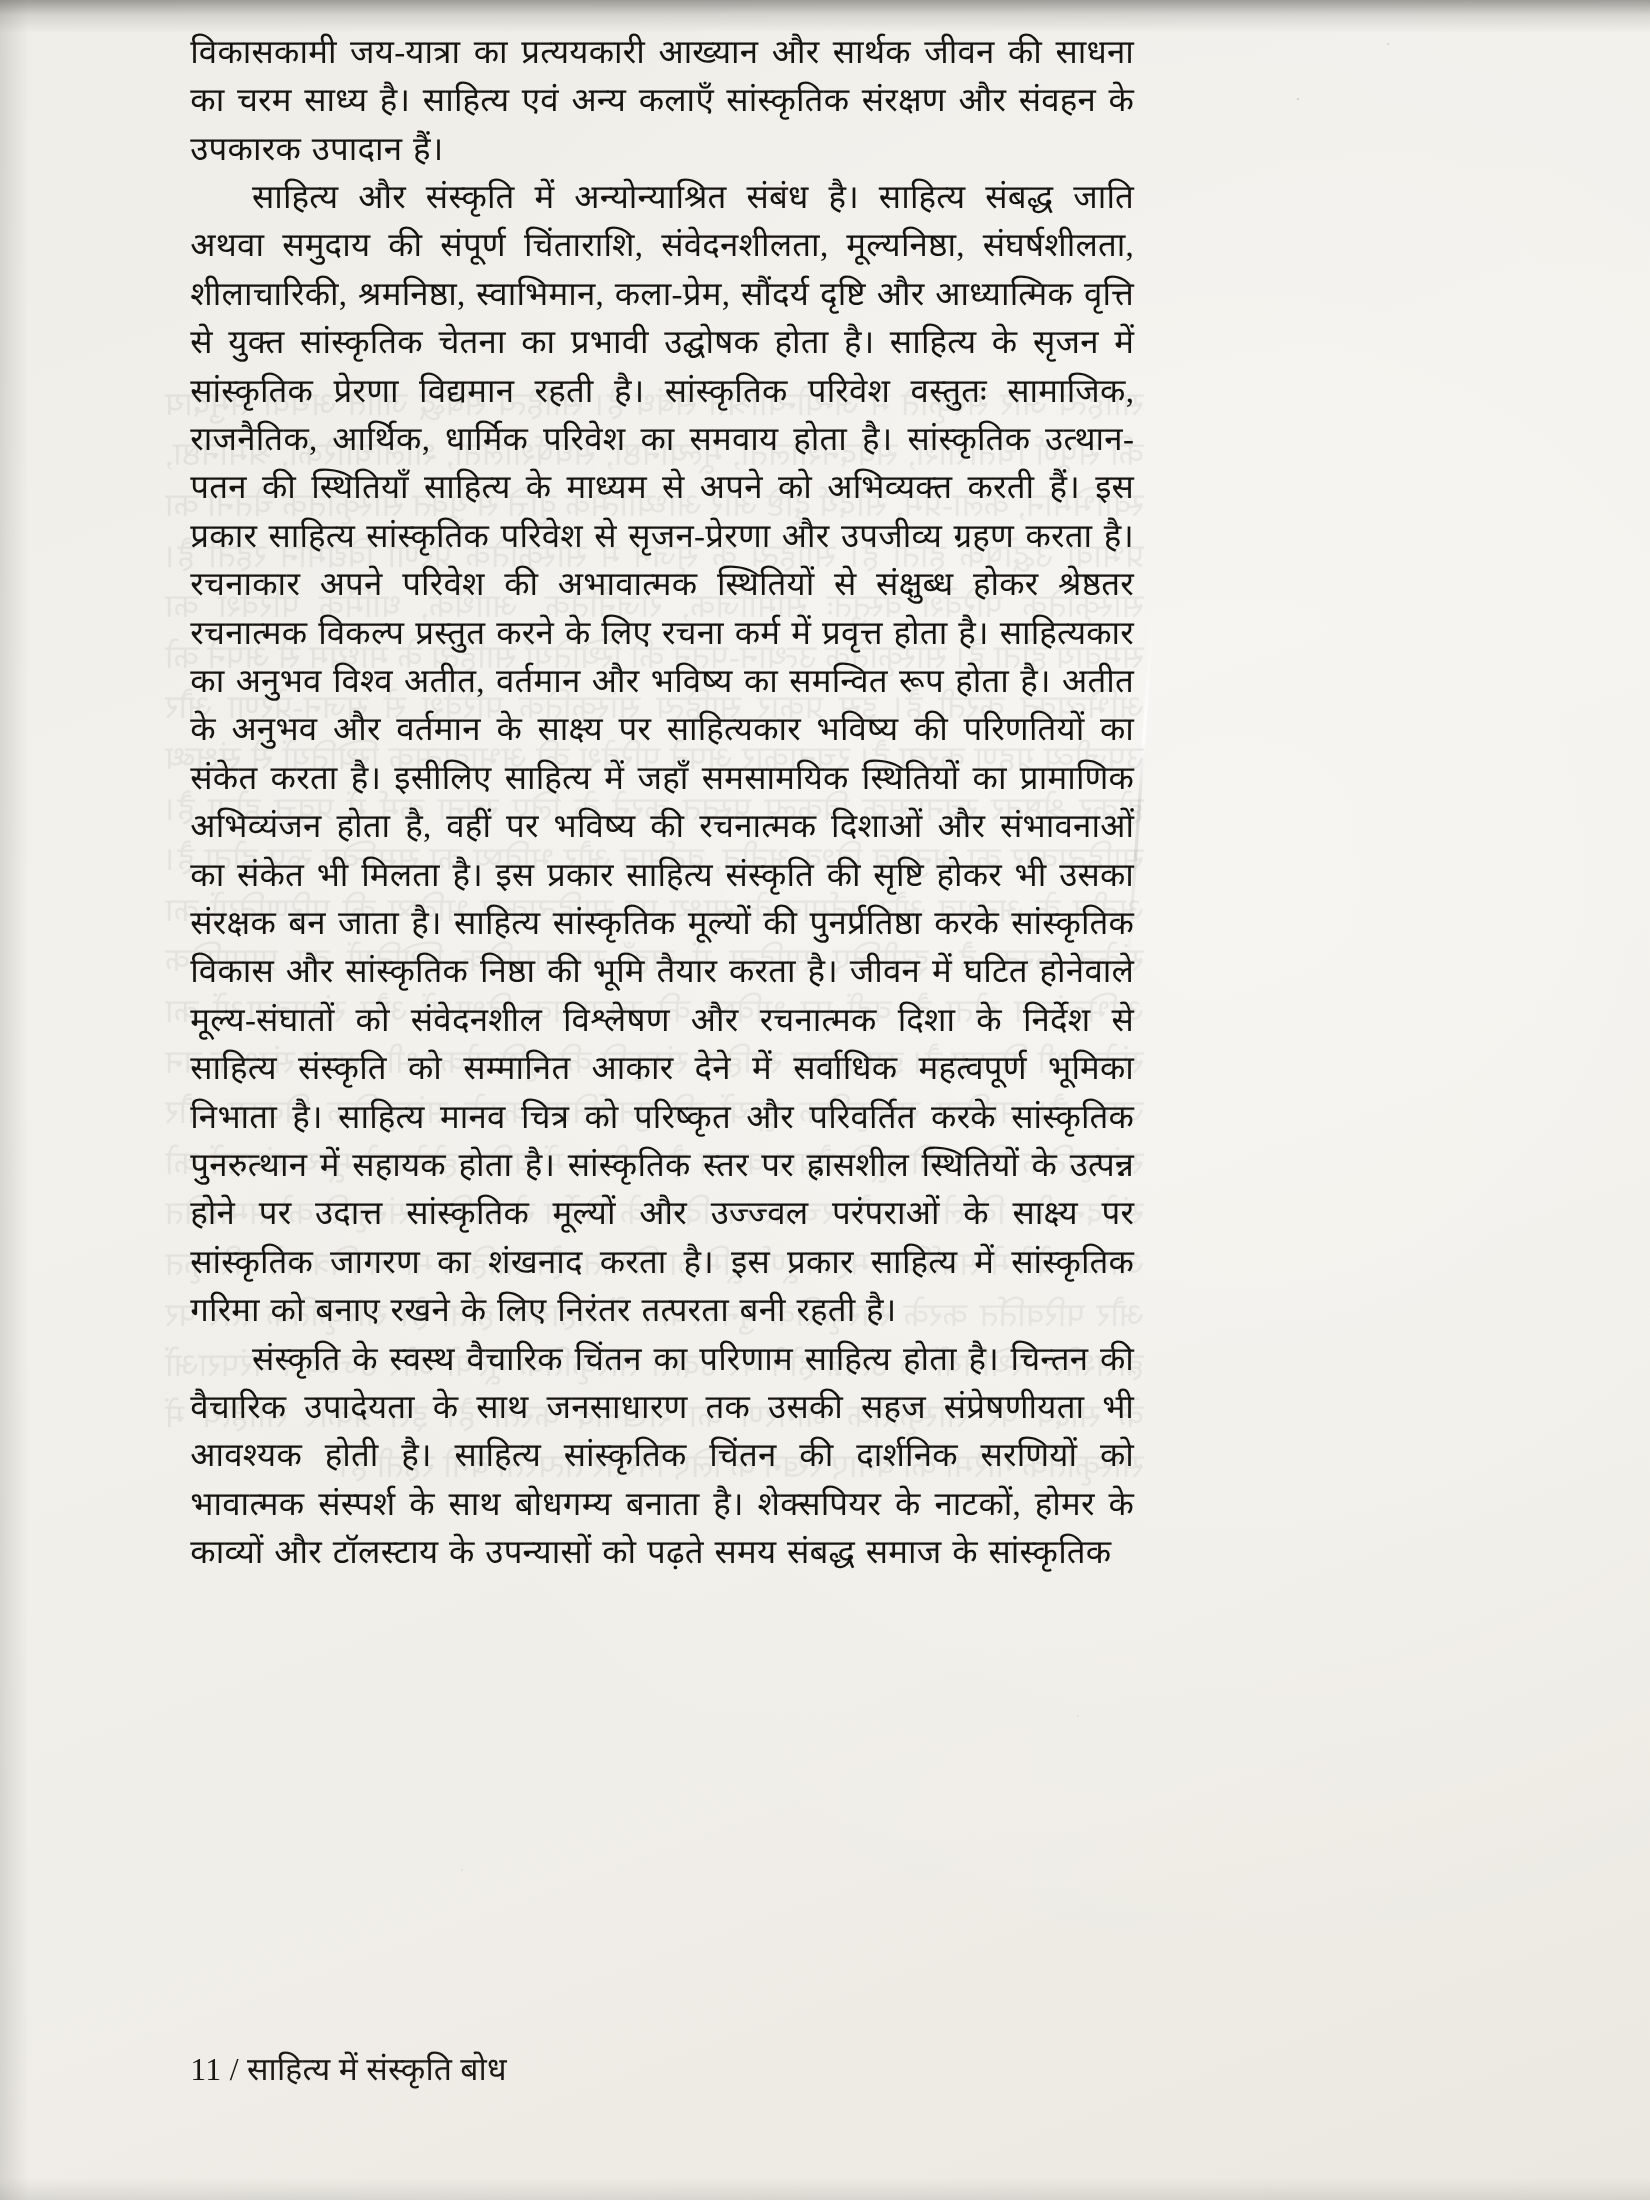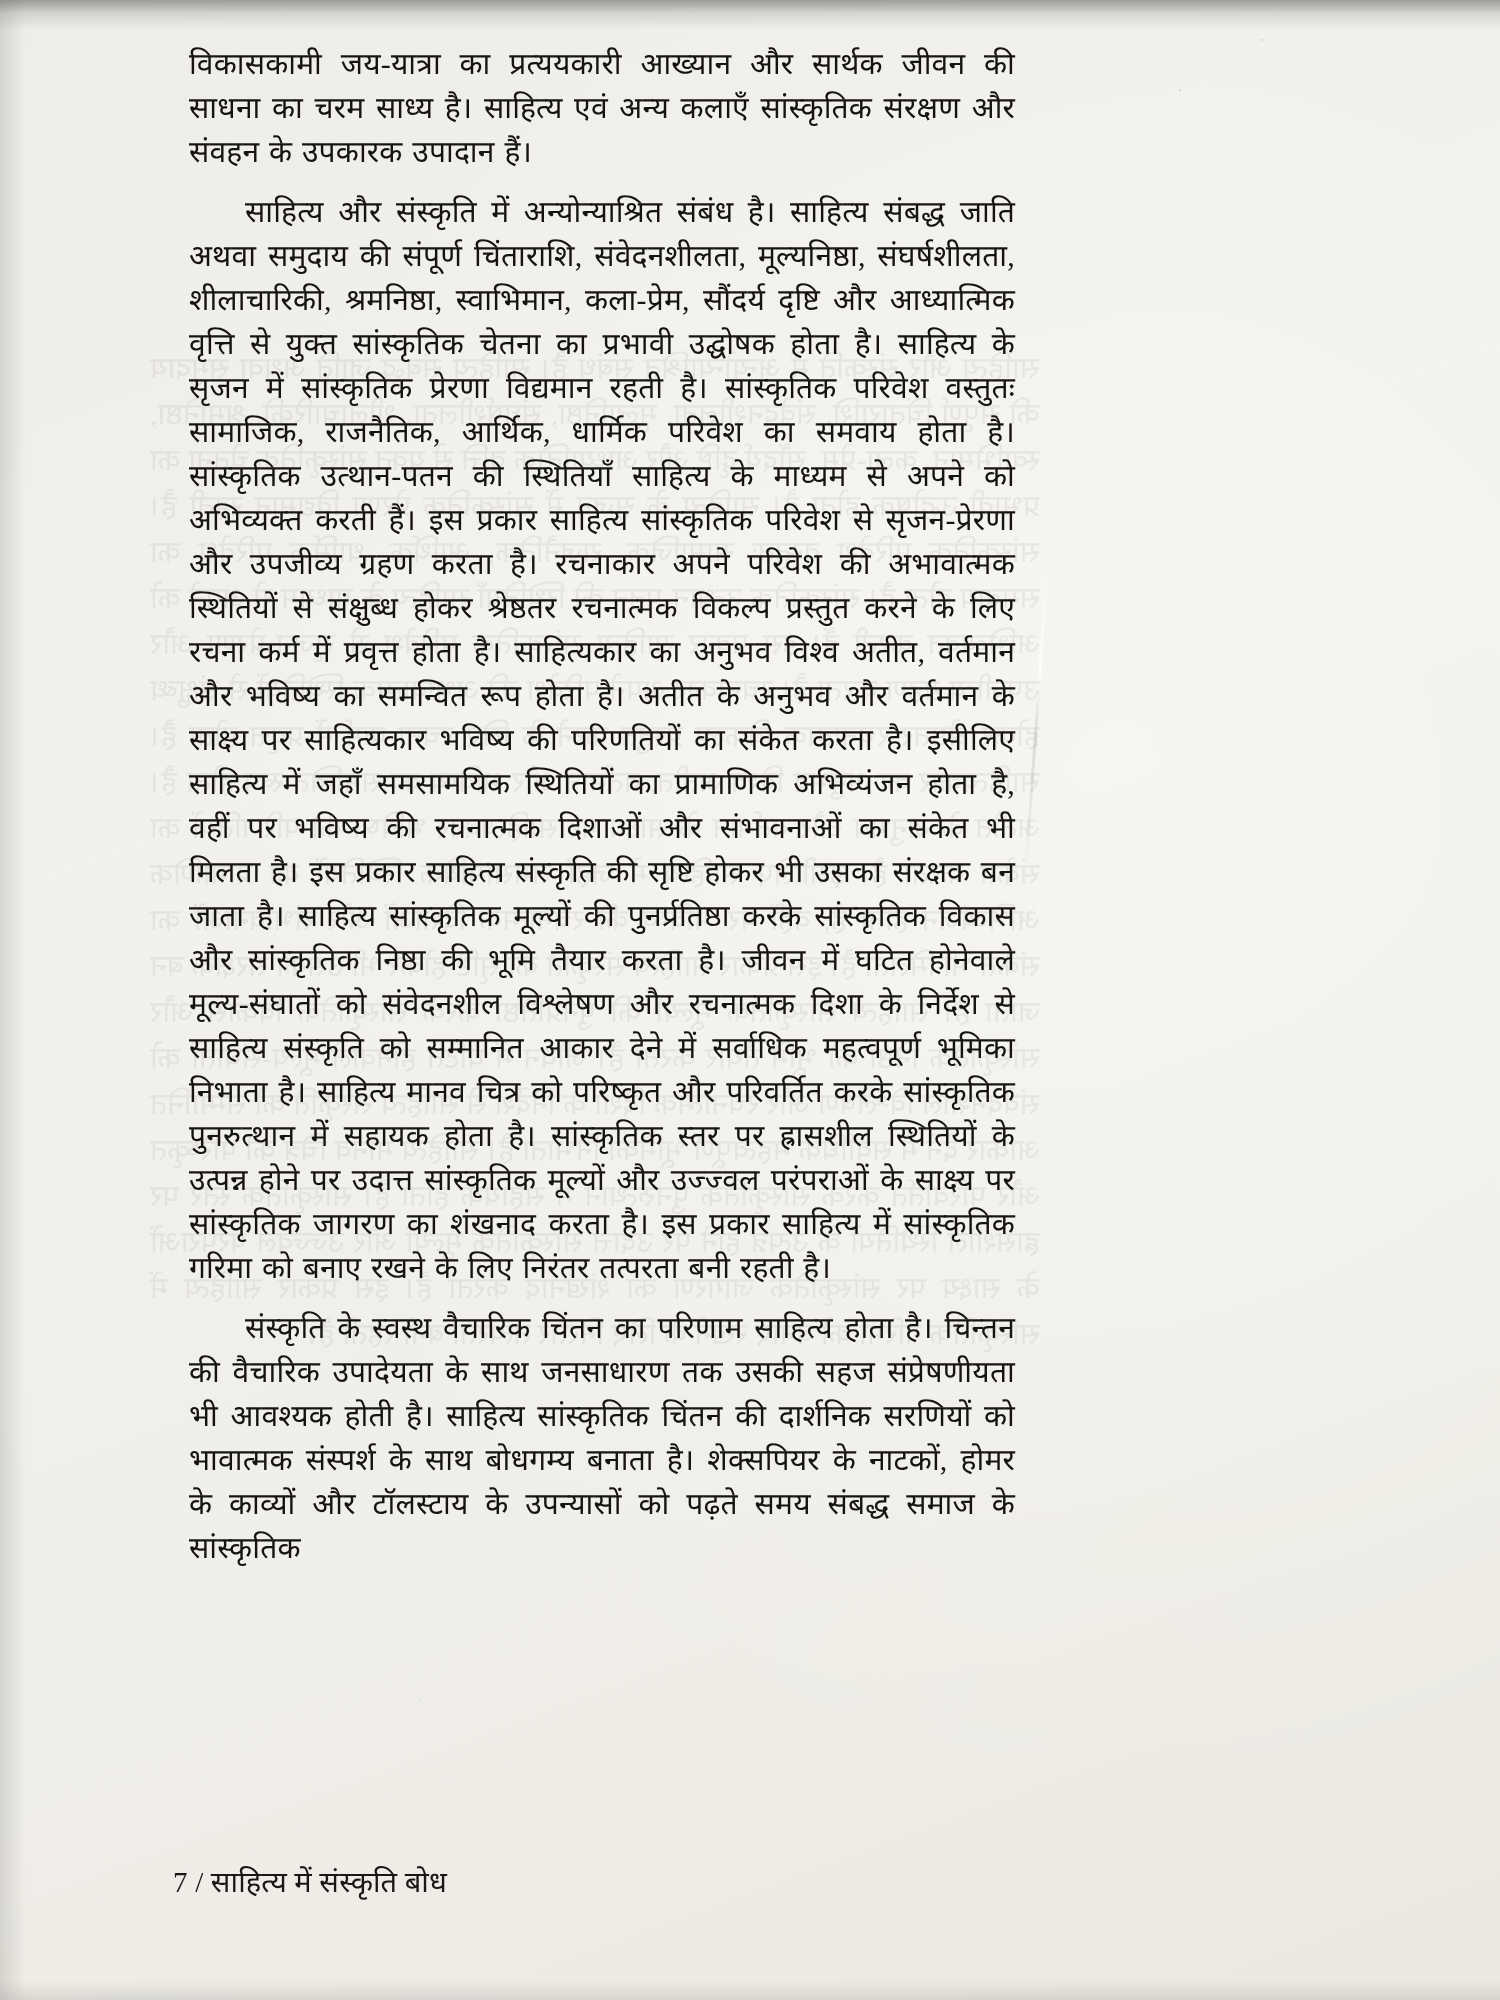--- a/index.html
+++ b/index.html
@@ -69,21 +69,21 @@
   }
   
   .content {
     position: absolute;
     top: 26px;
     left: 173px;
     width: 858px;
     color: #161411;
   }
   .para {
-    margin: 16px;
+    margin: 0;
     font-size: 30px;
     line-height: 44px;
     text-align: justify;
     text-justify: inter-word;
     letter-spacing: 0.2px;
     word-spacing: 2px;
   }
   .para.indented {
     text-indent: 56px;
   }
@@ -122,15 +122,15 @@
   <div class="bleed-layer" aria-hidden="true">
     <p>साहित्य और संस्कृति में अन्योन्याश्रित संबंध है। साहित्य संबद्ध जाति अथवा समुदाय की संपूर्ण चिंताराशि, संवेदनशीलता, मूल्यनिष्ठा, संघर्षशीलता, शीलाचारिकी, श्रमनिष्ठा, स्वाभिमान, कला-प्रेम, सौंदर्य दृष्टि और आध्यात्मिक वृत्ति से युक्त सांस्कृतिक चेतना का प्रभावी उद्घोषक होता है। साहित्य के सृजन में सांस्कृतिक प्रेरणा विद्यमान रहती है। सांस्कृतिक परिवेश वस्तुतः सामाजिक, राजनैतिक, आर्थिक, धार्मिक परिवेश का समवाय होता है। सांस्कृतिक उत्थान-पतन की स्थितियाँ साहित्य के माध्यम से अपने को अभिव्यक्त करती हैं। इस प्रकार साहित्य सांस्कृतिक परिवेश से सृजन-प्रेरणा और उपजीव्य ग्रहण करता है। रचनाकार अपने परिवेश की अभावात्मक स्थितियों से संक्षुब्ध होकर श्रेष्ठतर रचनात्मक विकल्प प्रस्तुत करने के लिए रचना कर्म में प्रवृत्त होता है। साहित्यकार का अनुभव विश्व अतीत, वर्तमान और भविष्य का समन्वित रूप होता है। अतीत के अनुभव और वर्तमान के साक्ष्य पर साहित्यकार भविष्य की परिणतियों का संकेत करता है। इसीलिए साहित्य में जहाँ समसामयिक स्थितियों का प्रामाणिक अभिव्यंजन होता है, वहीं पर भविष्य की रचनात्मक दिशाओं और संभावनाओं का संकेत भी मिलता है। इस प्रकार साहित्य संस्कृति की सृष्टि होकर भी उसका संरक्षक बन जाता है। साहित्य सांस्कृतिक मूल्यों की पुनर्प्रतिष्ठा करके सांस्कृतिक विकास और सांस्कृतिक निष्ठा की भूमि तैयार करता है। जीवन में घटित होनेवाले मूल्य-संघातों को संवेदनशील विश्लेषण और रचनात्मक दिशा के निर्देश से साहित्य संस्कृति को सम्मानित आकार देने में सर्वाधिक महत्वपूर्ण भूमिका निभाता है। साहित्य मानव चित्र को परिष्कृत और परिवर्तित करके सांस्कृतिक पुनरुत्थान में सहायक होता है। सांस्कृतिक स्तर पर ह्रासशील स्थितियों के उत्पन्न होने पर उदात्त सांस्कृतिक मूल्यों और उज्ज्वल परंपराओं के साक्ष्य पर सांस्कृतिक जागरण का शंखनाद करता है। इस प्रकार साहित्य में सांस्कृतिक गरिमा को बनाए रखने के लिए निरंतर तत्परता बनी रहती है।</p>
   </div>
 
   <div class="content">
     <p class="para">विकासकामी जय-यात्रा का प्रत्ययकारी आख्यान और सार्थक जीवन की साधना का चरम साध्य है। साहित्य एवं अन्य कलाएँ सांस्कृतिक संरक्षण और संवहन के उपकारक उपादान हैं।</p>
     <p class="para indented">साहित्य और संस्कृति में अन्योन्याश्रित संबंध है। साहित्य संबद्ध जाति अथवा समुदाय की संपूर्ण चिंताराशि, संवेदनशीलता, मूल्यनिष्ठा, संघर्षशीलता, शीलाचारिकी, श्रमनिष्ठा, स्वाभिमान, कला-प्रेम, सौंदर्य दृष्टि और आध्यात्मिक वृत्ति से युक्त सांस्कृतिक चेतना का प्रभावी उद्घोषक होता है। साहित्य के सृजन में सांस्कृतिक प्रेरणा विद्यमान रहती है। सांस्कृतिक परिवेश वस्तुतः सामाजिक, राजनैतिक, आर्थिक, धार्मिक परिवेश का समवाय होता है। सांस्कृतिक उत्थान-पतन की स्थितियाँ साहित्य के माध्यम से अपने को अभिव्यक्त करती हैं। इस प्रकार साहित्य सांस्कृतिक परिवेश से सृजन-प्रेरणा और उपजीव्य ग्रहण करता है। रचनाकार अपने परिवेश की अभावात्मक स्थितियों से संक्षुब्ध होकर श्रेष्ठतर रचनात्मक विकल्प प्रस्तुत करने के लिए रचना कर्म में प्रवृत्त होता है। साहित्यकार का अनुभव विश्व अतीत, वर्तमान और भविष्य का समन्वित रूप होता है। अतीत के अनुभव और वर्तमान के साक्ष्य पर साहित्यकार भविष्य की परिणतियों का संकेत करता है। इसीलिए साहित्य में जहाँ समसामयिक स्थितियों का प्रामाणिक अभिव्यंजन होता है, वहीं पर भविष्य की रचनात्मक दिशाओं और संभावनाओं का संकेत भी मिलता है। इस प्रकार साहित्य संस्कृति की सृष्टि होकर भी उसका संरक्षक बन जाता है। साहित्य सांस्कृतिक मूल्यों की पुनर्प्रतिष्ठा करके सांस्कृतिक विकास और सांस्कृतिक निष्ठा की भूमि तैयार करता है। जीवन में घटित होनेवाले मूल्य-संघातों को संवेदनशील विश्लेषण और रचनात्मक दिशा के निर्देश से साहित्य संस्कृति को सम्मानित आकार देने में सर्वाधिक महत्वपूर्ण भूमिका निभाता है। साहित्य मानव चित्र को परिष्कृत और परिवर्तित करके सांस्कृतिक पुनरुत्थान में सहायक होता है। सांस्कृतिक स्तर पर ह्रासशील स्थितियों के उत्पन्न होने पर उदात्त सांस्कृतिक मूल्यों और उज्ज्वल परंपराओं के साक्ष्य पर सांस्कृतिक जागरण का शंखनाद करता है। इस प्रकार साहित्य में सांस्कृतिक गरिमा को बनाए रखने के लिए निरंतर तत्परता बनी रहती है।</p>
     <p class="para indented">संस्कृति के स्वस्थ वैचारिक चिंतन का परिणाम साहित्य होता है। चिन्तन की वैचारिक उपादेयता के साथ जनसाधारण तक उसकी सहज संप्रेषणीयता भी आवश्यक होती है। साहित्य सांस्कृतिक चिंतन की दार्शनिक सरणियों को भावात्मक संस्पर्श के साथ बोधगम्य बनाता है। शेक्सपियर के नाटकों, होमर के काव्यों और टॉलस्टाय के उपन्यासों को पढ़ते समय संबद्ध समाज के सांस्कृतिक</p>
   </div>
 
-  <div class="page-footer">7 / साहित्य में संस्कृति बोध</div>
+  <div class="page-footer">11 / साहित्य में संस्कृति बोध</div>
 
 </div>
 
 </body></html>

